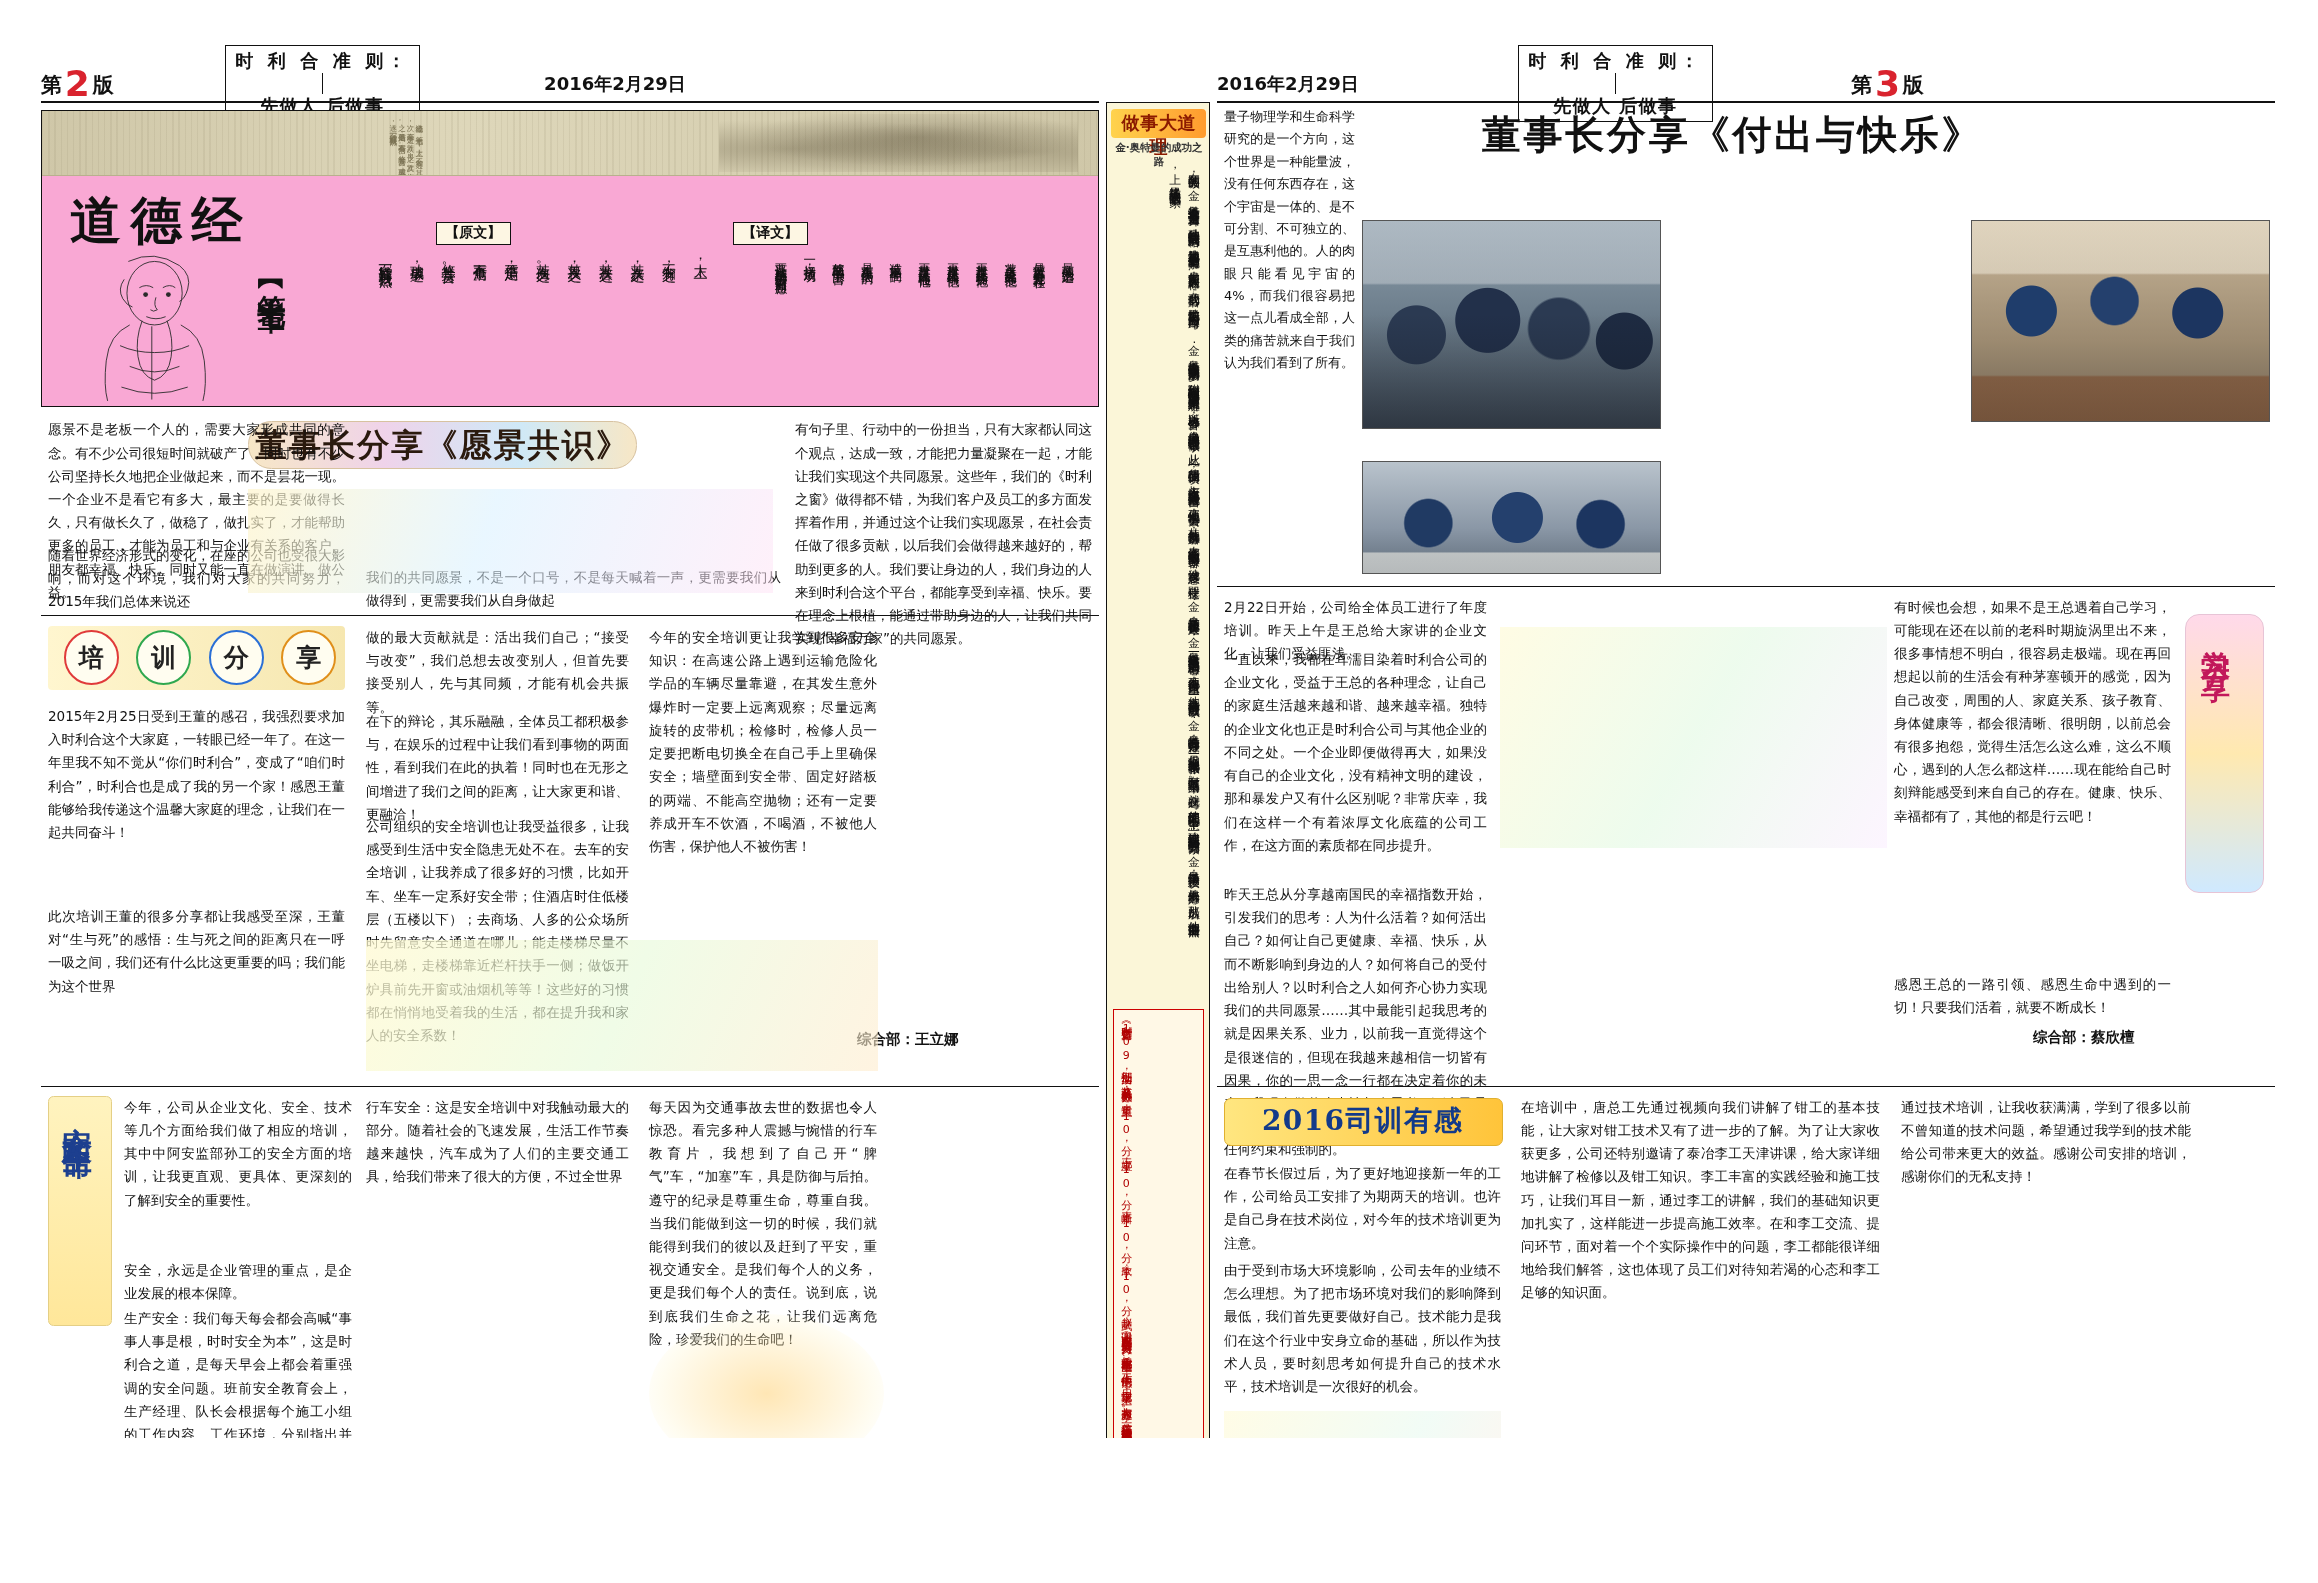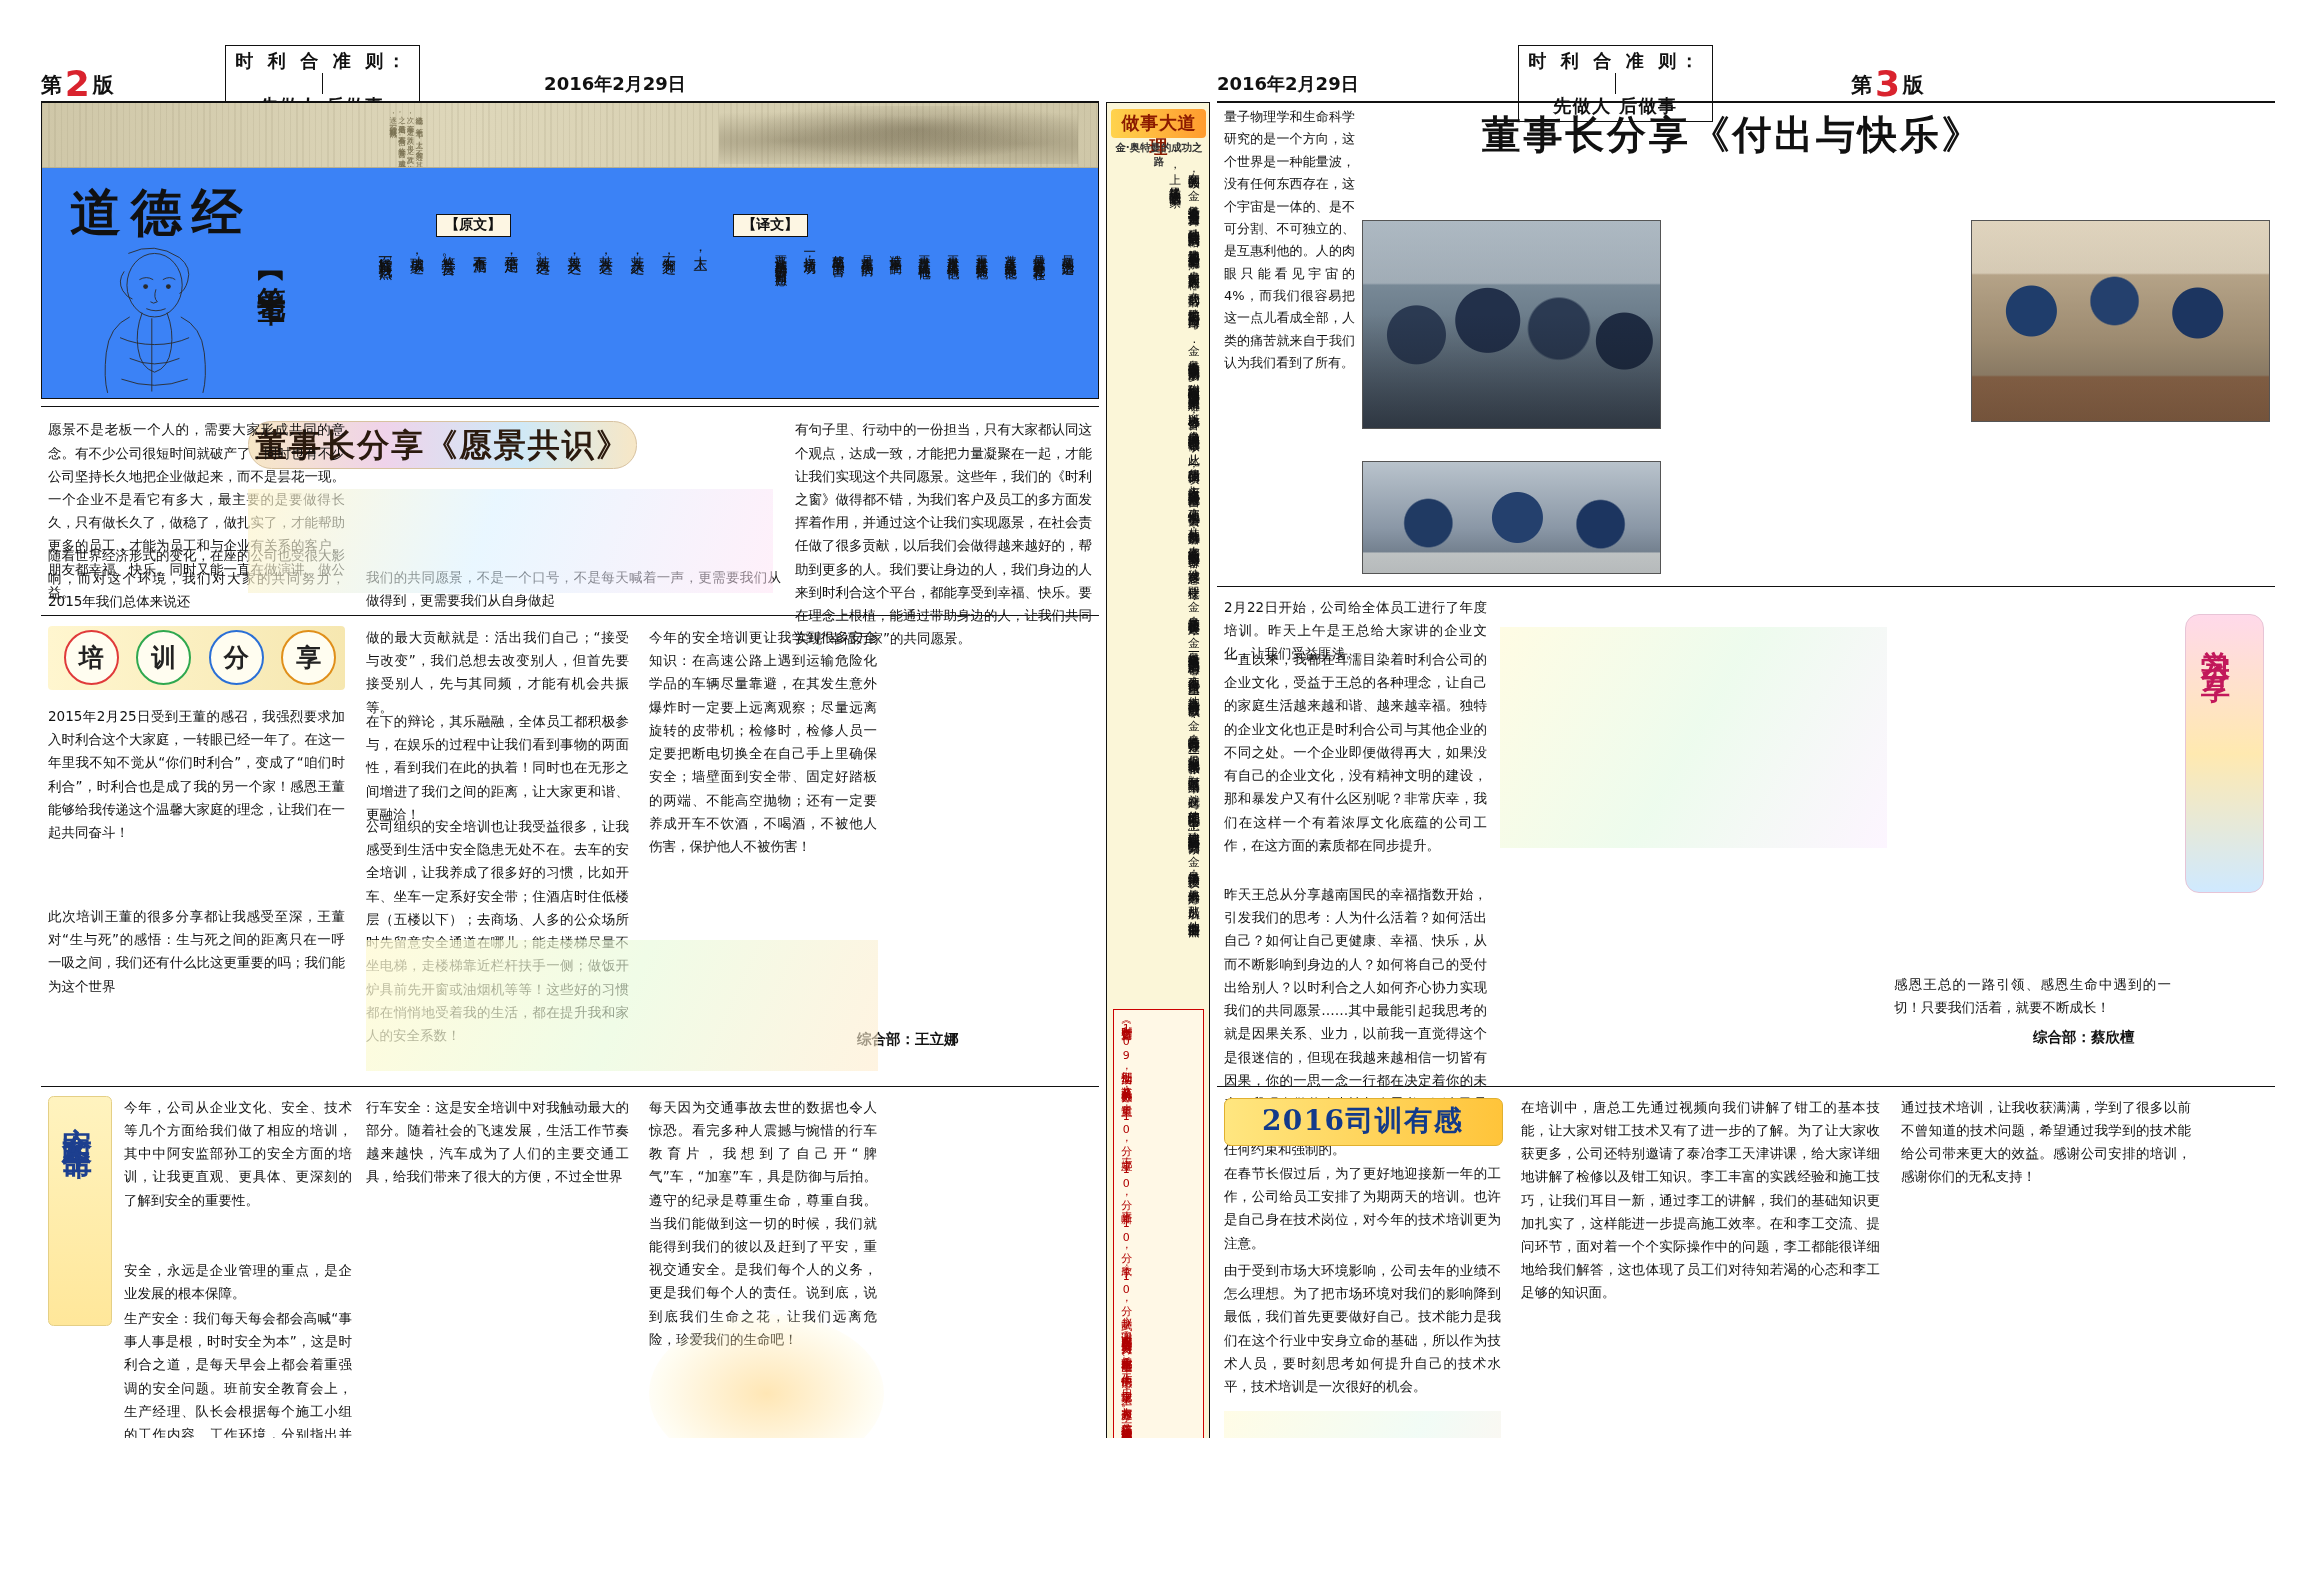--- a/index.html
+++ b/index.html
@@ -17,21 +17,21 @@
 
   .hr{position:absolute;height:2.1px;background:#111;}
 
   
   .leftpage{position:absolute;left:41px;top:102px;width:1058px;height:1445px;}
   .rightpage{position:absolute;left:1217px;top:102px;width:1058px;height:1445px;}
 
   .panel{position:absolute;box-sizing:border-box;}
 
   
-  .ddj{left:0;top:0;width:1058px;height:297px;border:1.4px solid #111;background:#3b82f6;overflow:hidden;}
+  .ddj{left:0;top:8px;width:1058px;height:297px;border:1.4px solid #111;background:#f9a8d4;overflow:hidden;}
   .ddj-top{position:absolute;left:0;top:0;width:1058px;height:64px;background:linear-gradient(90deg,#cfc7a8,#ded7ba 40%,#cfc7a8);border-bottom:0.7px solid #b9b08e;overflow:hidden;}
   .ddj-top .seal{position:absolute;top:7px;color:#6b6243;font-size:7.6px;line-height:1.15;writing-mode:vertical-rl;text-orientation:upright;letter-spacing:0.7px;opacity:.85;}
   .ddj-title{position:absolute;left:28px;top:76px;font-size:51px;font-weight:bold;letter-spacing:9.7px;font-family:"DejaVu Serif","Liberation Serif",serif;}
   .ddj-chap{position:absolute;left:200px;top:159px;width:44px;font-size:28px;font-weight:bold;line-height:1.1;writing-mode:vertical-rl;text-orientation:upright;letter-spacing:2.8px;}
   .portrait{position:absolute;left:38px;top:131px;width:145px;height:159px;}
   .colbox{position:absolute;border:0.7px solid #111;padding:1.4px 8.3px;font-size:14px;font-weight:bold;background:#fdf6e3;}
   .ddj-para{position:absolute;font-size:14.5px;line-height:1.75;}
 
   
   .bubble{position:absolute;font-weight:bold;font-family:"DejaVu Serif","Liberation Serif",serif;}
@@ -260,20 +260,21 @@
     </div>
 
     <div class="panel" style="left:0;top:484px;width:1058px;height:498px;">
       <div style="position:absolute;left:0;top:0;width:1058px;height:1.4px;background:#111;"></div>
       <div style="position:absolute;left:968px;top:28px;width:77px;height:277px;background:linear-gradient(180deg,#ffd9ea,#ffe9b0 50%,#cfe9ff);border-radius:14px;border:0.7px solid #e7c4d6;"></div>
       <div class="vtitle" style="left:979px;top:41px;height:249px;font-size:29px;letter-spacing:7px;color:#c2185b;">学习分享</div>
 
       <div class="col-text" style="left:7px;top:9.7px;width:263px;">2月22日开始，公司给全体员工进行了年度培训。昨天上午是王总给大家讲的企业文化，让我们受益匪浅。</div>
       <div class="col-text" style="left:7px;top:62px;width:263px;">一直以来，我都在耳濡目染着时利合公司的企业文化，受益于王总的各种理念，让自己的家庭生活越来越和谐、越来越幸福。独特的企业文化也正是时利合公司与其他企业的不同之处。一个企业即便做得再大，如果没有自己的企业文化，没有精神文明的建设，那和暴发户又有什么区别呢？非常庆幸，我们在这样一个有着浓厚文化底蕴的公司工作，在这方面的素质都在同步提升。</div>
       <div class="col-text" style="left:7px;top:297px;width:263px;">昨天王总从分享越南国民的幸福指数开始，引发我们的思考：人为什么活着？如何活出自己？如何让自己更健康、幸福、快乐，从而不断影响到身边的人？如何将自己的受付出给别人？以时利合之人如何齐心协力实现我们的共同愿景……其中最能引起我思考的就是因果关系、业力，以前我一直觉得这个是很迷信的，但现在我越来越相信一切皆有因果，你的一思一念一行都在决定着你的未来，我现在做什么事情都会思考一下自己是在积德行善，自己由心而生的善念是不需要任何约束和强制的。</div>
+      <div class="col-text" style="left:677px;top:9.7px;width:277px;">有时候也会想，如果不是王总遇着自己学习，可能现在还在以前的老科时期旋涡里出不来，很多事情想不明白，很容易走极端。现在再回想起以前的生活会有种茅塞顿开的感觉，因为自己改变，周围的人、家庭关系、孩子教育、身体健康等，都会很清晰、很明朗，以前总会有很多抱怨，觉得生活怎么这么难，这么不顺心，遇到的人怎么都这样……现在能给自己时刻辩能感受到来自自己的存在。健康、快乐、幸福都有了，其他的都是行云吧！</div>
       <div class="col-text" style="left:677px;top:387px;width:277px;">感恩王总的一路引领、感恩生命中遇到的一切！只要我们活着，就要不断成长！</div>
       <div class="sign" style="left:816px;top:442px;">综合部：蔡欣檀</div>
       <div style="position:absolute;left:283px;top:41px;width:387px;height:221px;background:
            linear-gradient(120deg, rgba(255,250,210,.6), rgba(220,248,220,.5) 50%, rgba(250,235,255,.5));"></div>
     </div>
 
     <div class="panel" style="left:0;top:984px;width:1058px;height:460px;">
       <div style="position:absolute;left:0;top:0;width:1058px;height:1.4px;background:#111;"></div>
       <div style="position:absolute;left:7px;top:12.4px;width:277px;height:46px;background:linear-gradient(90deg,#ffe680,#ffc43a);border-radius:7px;border:0.7px solid #e0b030;"></div>
       <div style="position:absolute;left:7px;top:12.4px;width:277px;height:46px;line-height:46px;text-align:center;font-size:28px;font-weight:bold;color:#123a8a;letter-spacing:1.4px;font-family:'DejaVu Serif','Liberation Serif',serif;">2016司训有感</div>

